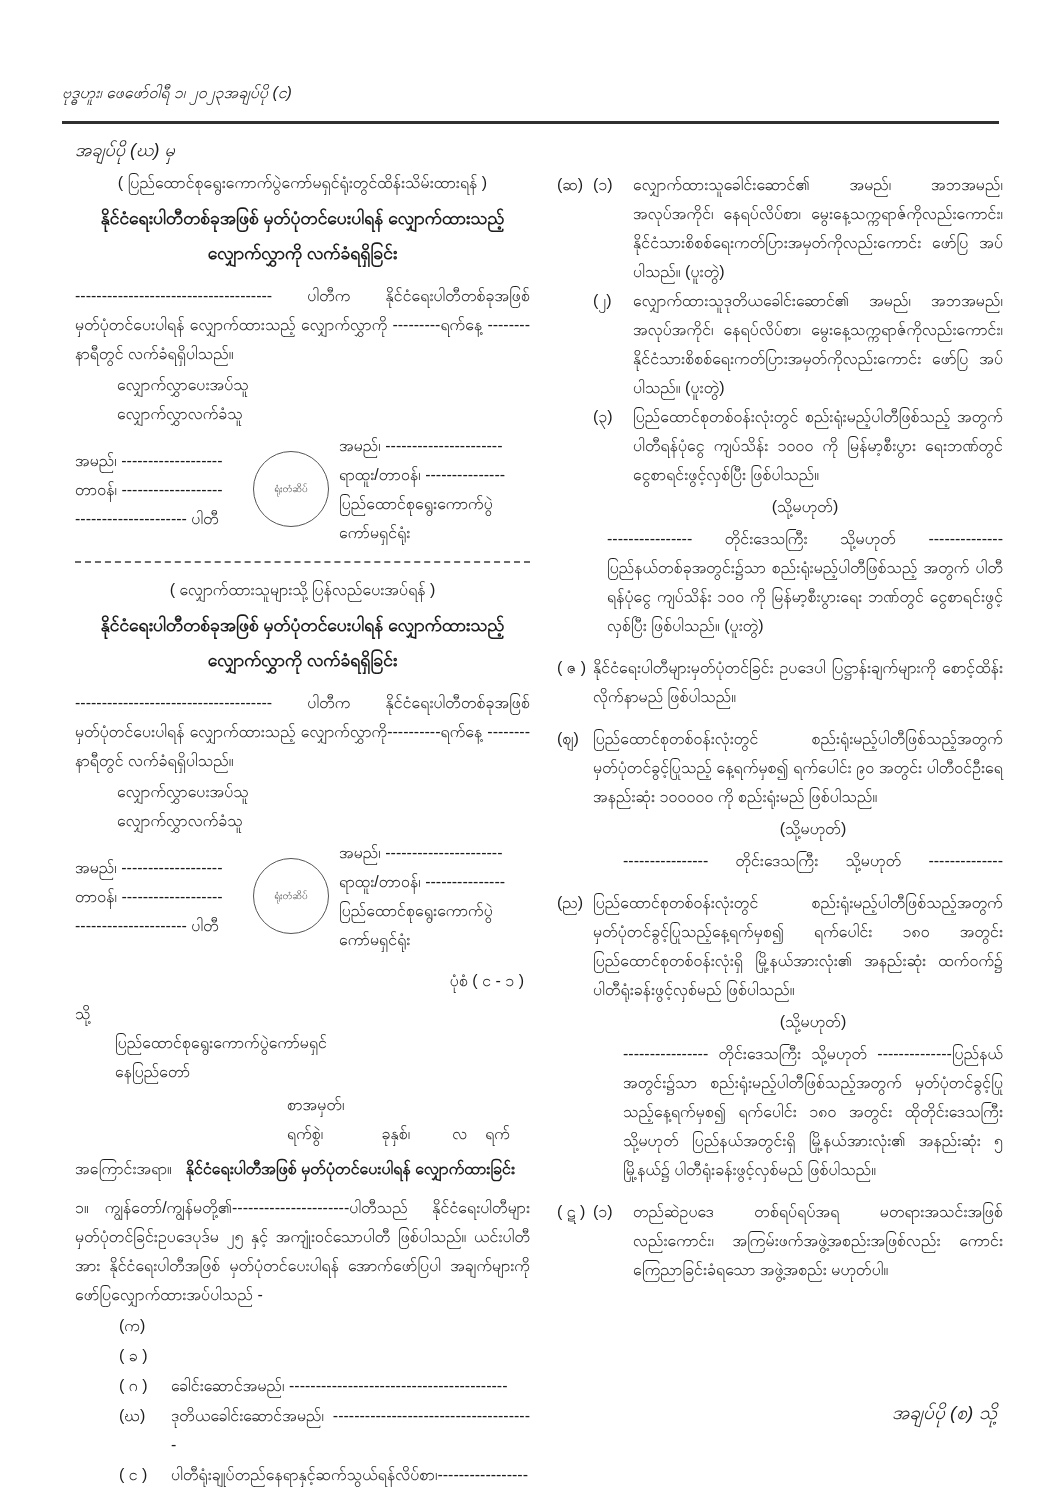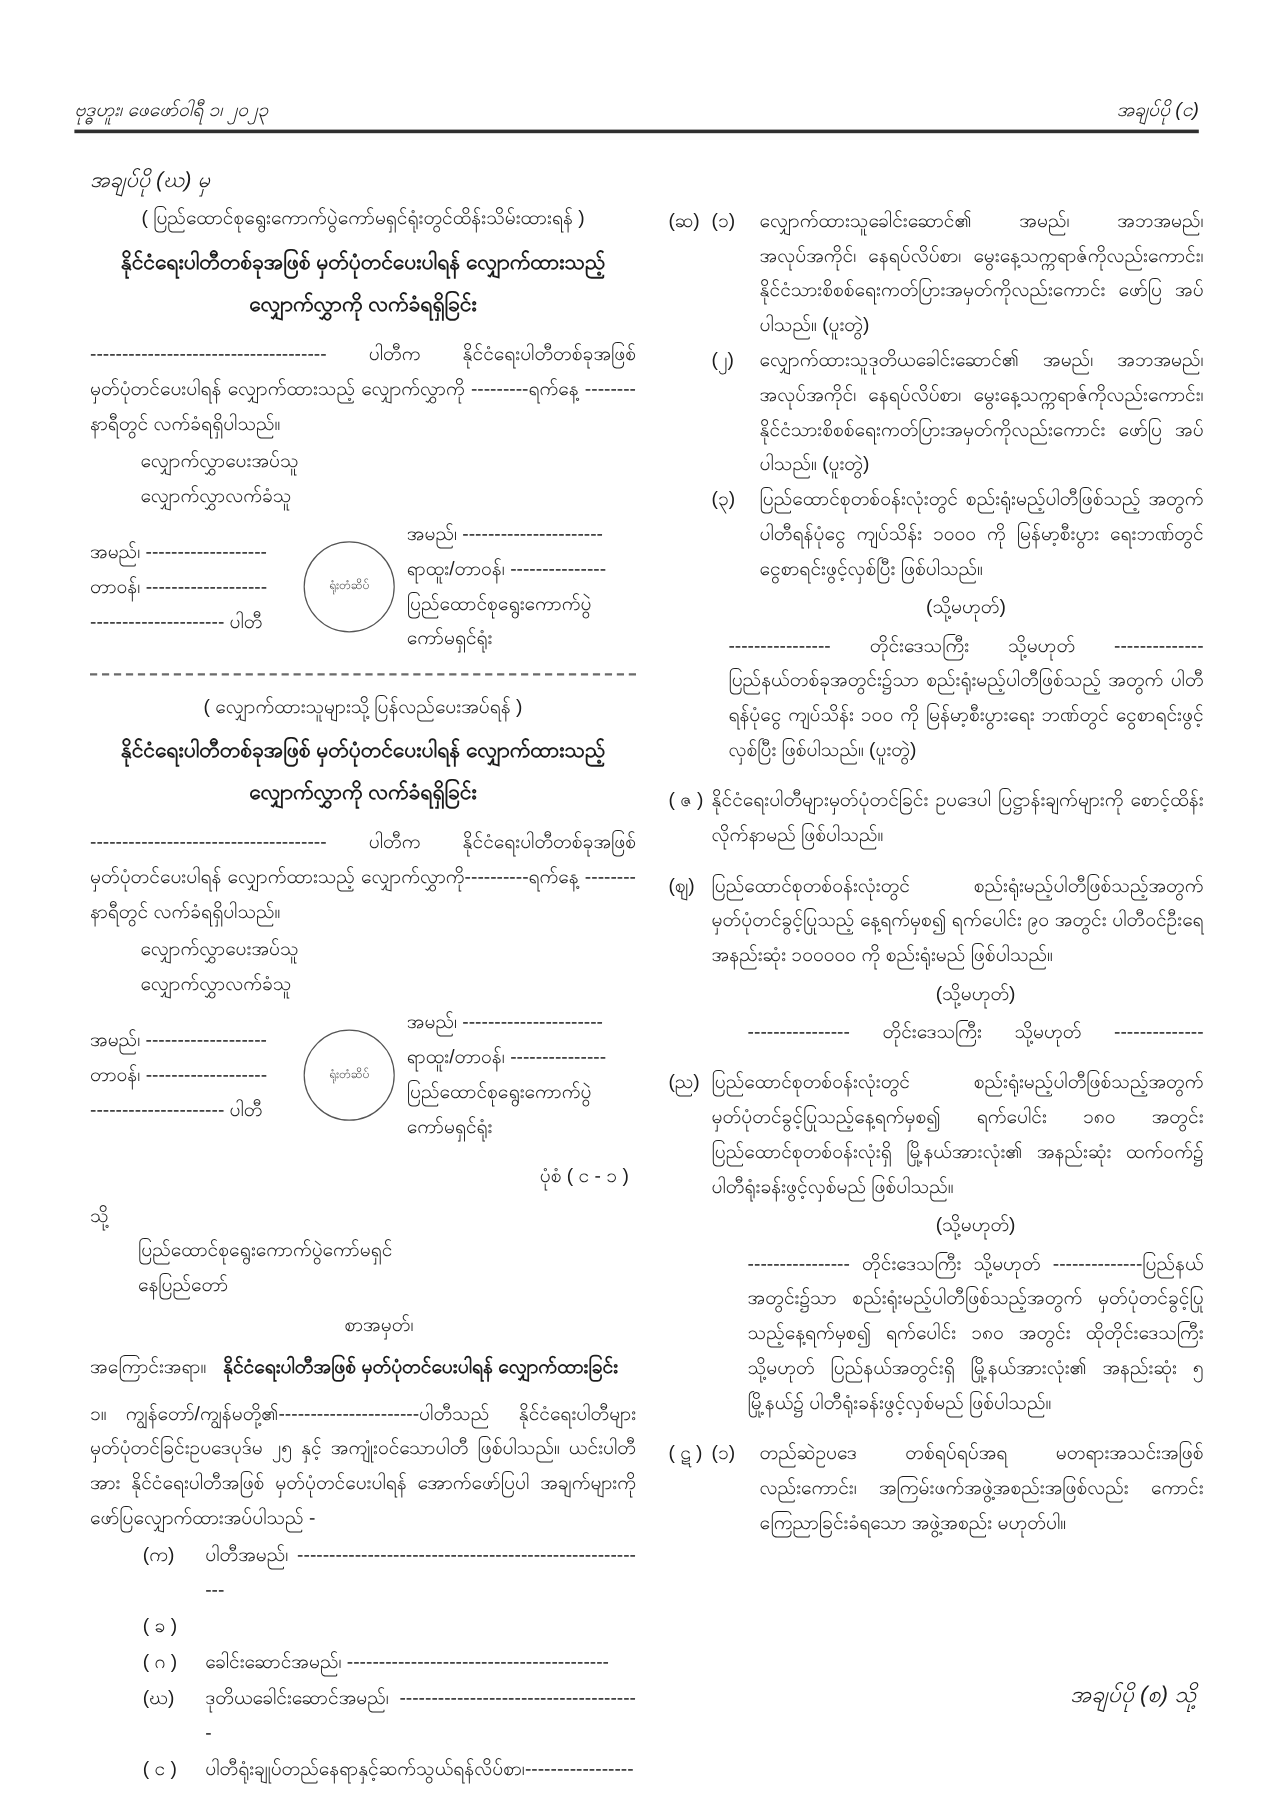--- a/index.html
+++ b/index.html
@@ -8,23 +8,23 @@
     width:1061px;height:1500px;
     background:#ffffff;
     color:#1c1c1c;
     font-family:"Liberation Sans","DejaVu Sans",sans-serif;
     font-size:16px;
     line-height:29px;
     overflow:hidden;
   }
   .hdr{
     position:absolute;top:78px;left:62px;right:62px;
-    display:flex;justify-content:space-between;align-items:flex-end;
+    display:flex;align-items:flex-end;
     font-style:italic;
-    padding-bottom:1px;
+    padding-bottom:14px;
     border-bottom:3px solid #2f2f2f;
   }
   .contfrom{
     position:absolute;top:136px;left:75px;
     font-style:italic;font-size:18px;
   }
   .colL{position:absolute;left:75px;top:168px;width:455px;}
   .colR{position:absolute;left:557px;top:170px;width:446px;}
   .center{text-align:center;}
   .note{margin-bottom:4px;}
@@ -136,32 +136,37 @@
         <div>ရာထူး/တာဝန်၊ ---------------</div>
         <div>ပြည်ထောင်စုရွေးကောက်ပွဲကော်မရှင်ရုံး</div>
       </div>
     </div>
 
     <div class="formno">ပုံစံ ( င - ၁ )</div>
     <div>သို့</div>
     <div class="addr">ပြည်ထောင်စုရွေးကောက်ပွဲကော်မရှင်</div>
     <div class="addr">နေပြည်တော်</div>
     <div class="refblock">စာအမှတ်၊</div>
+    <div class="dateline">
+      <span>ရက်စွဲ၊</span>
+      <span class="dl-g1">ခုနှစ်၊</span>
+      <span class="dl-g2">လ</span>
+      <span class="dl-g3">ရက်</span>
+    </div>
     <div class="subjrow">
       <span>အကြောင်းအရာ။</span>
       <span class="sj">နိုင်ငံရေးပါတီအဖြစ် မှတ်ပုံတင်ပေးပါရန် လျှောက်ထားခြင်း</span>
     </div>
     <div class="para">
       <span class="p1num">၁။</span><span>ကျွန်တော်/ကျွန်မတို့၏----------------------ပါတီသည် နိုင်ငံရေးပါတီများ မှတ်ပုံတင်ခြင်းဥပဒေပုဒ်မ ၂၅ နှင့် အကျုံးဝင်သောပါတီ ဖြစ်ပါသည်။ ယင်းပါတီအား နိုင်ငံရေးပါတီအဖြစ် မှတ်ပုံတင်ပေးပါရန် အောက်ဖော်ပြပါ အချက်များကို ဖော်ပြလျှောက်ထားအပ်ပါသည် -</span>
     </div>
 
     <div class="list">
       <div class="li">
         <span class="lb">(က)</span>
-        <span class="tx">ပါတီအမည်၊ --------------------------------------------------------</span>
       </div>
       <div class="li">
         <span class="lb">( ခ )</span>
       </div>
       <div class="li">
         <span class="lb">( ဂ )</span>
         <span class="tx">ခေါင်းဆောင်အမည်၊ -----------------------------------------</span>
       </div>
       <div class="li">
         <span class="lb">(ဃ)</span>

